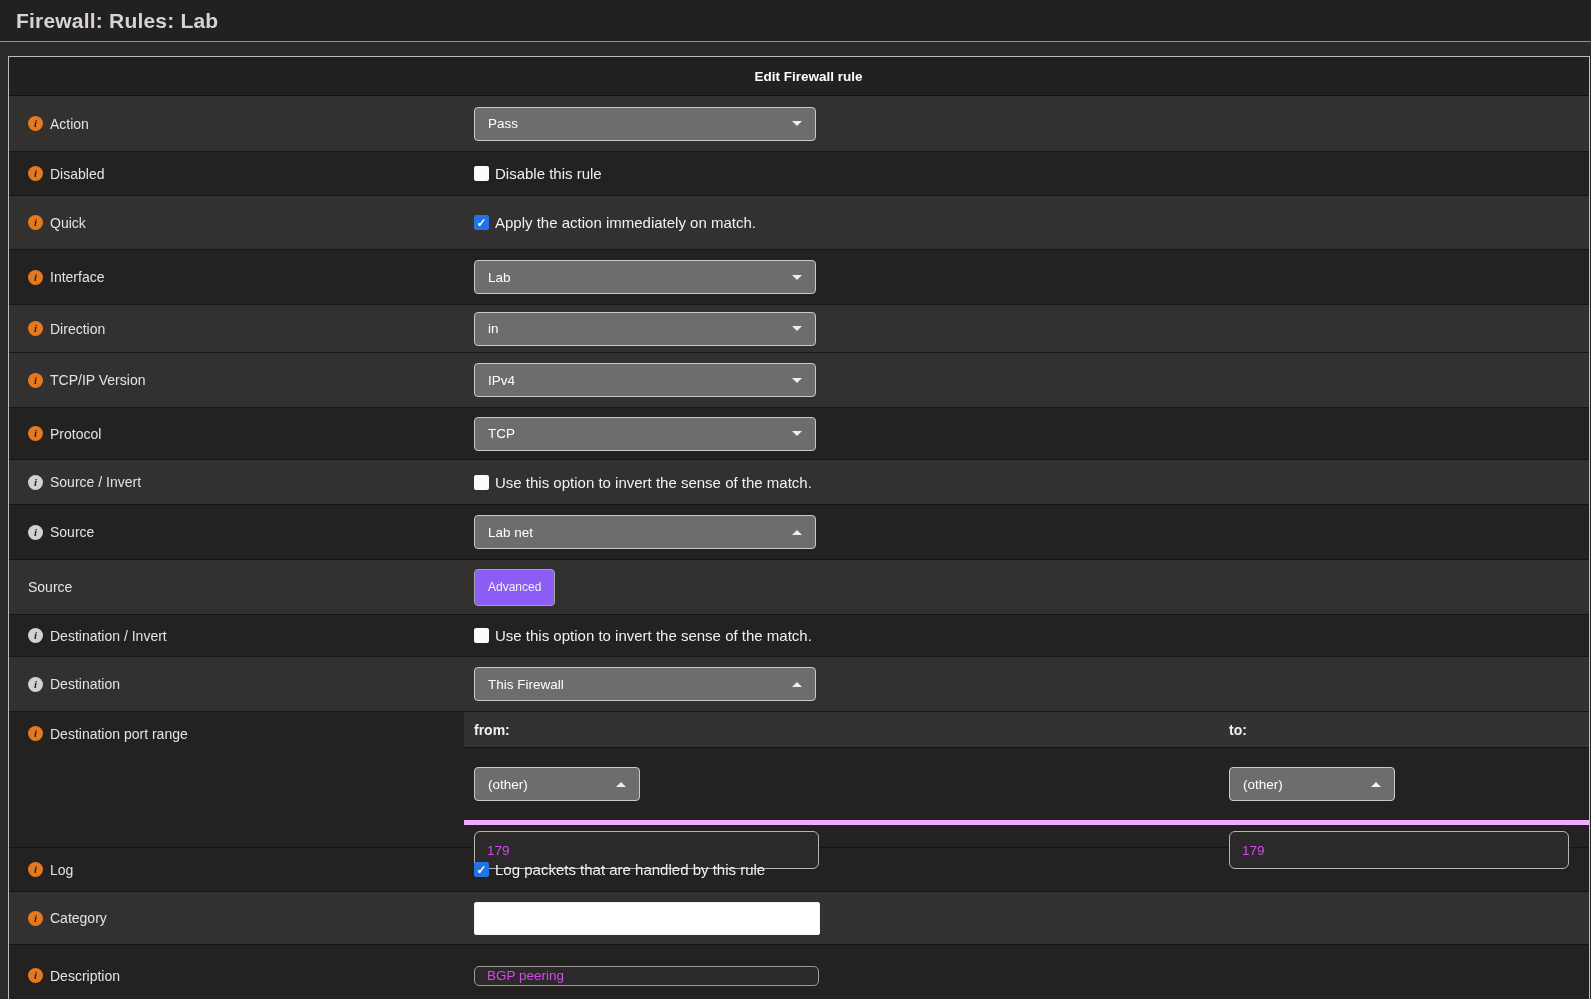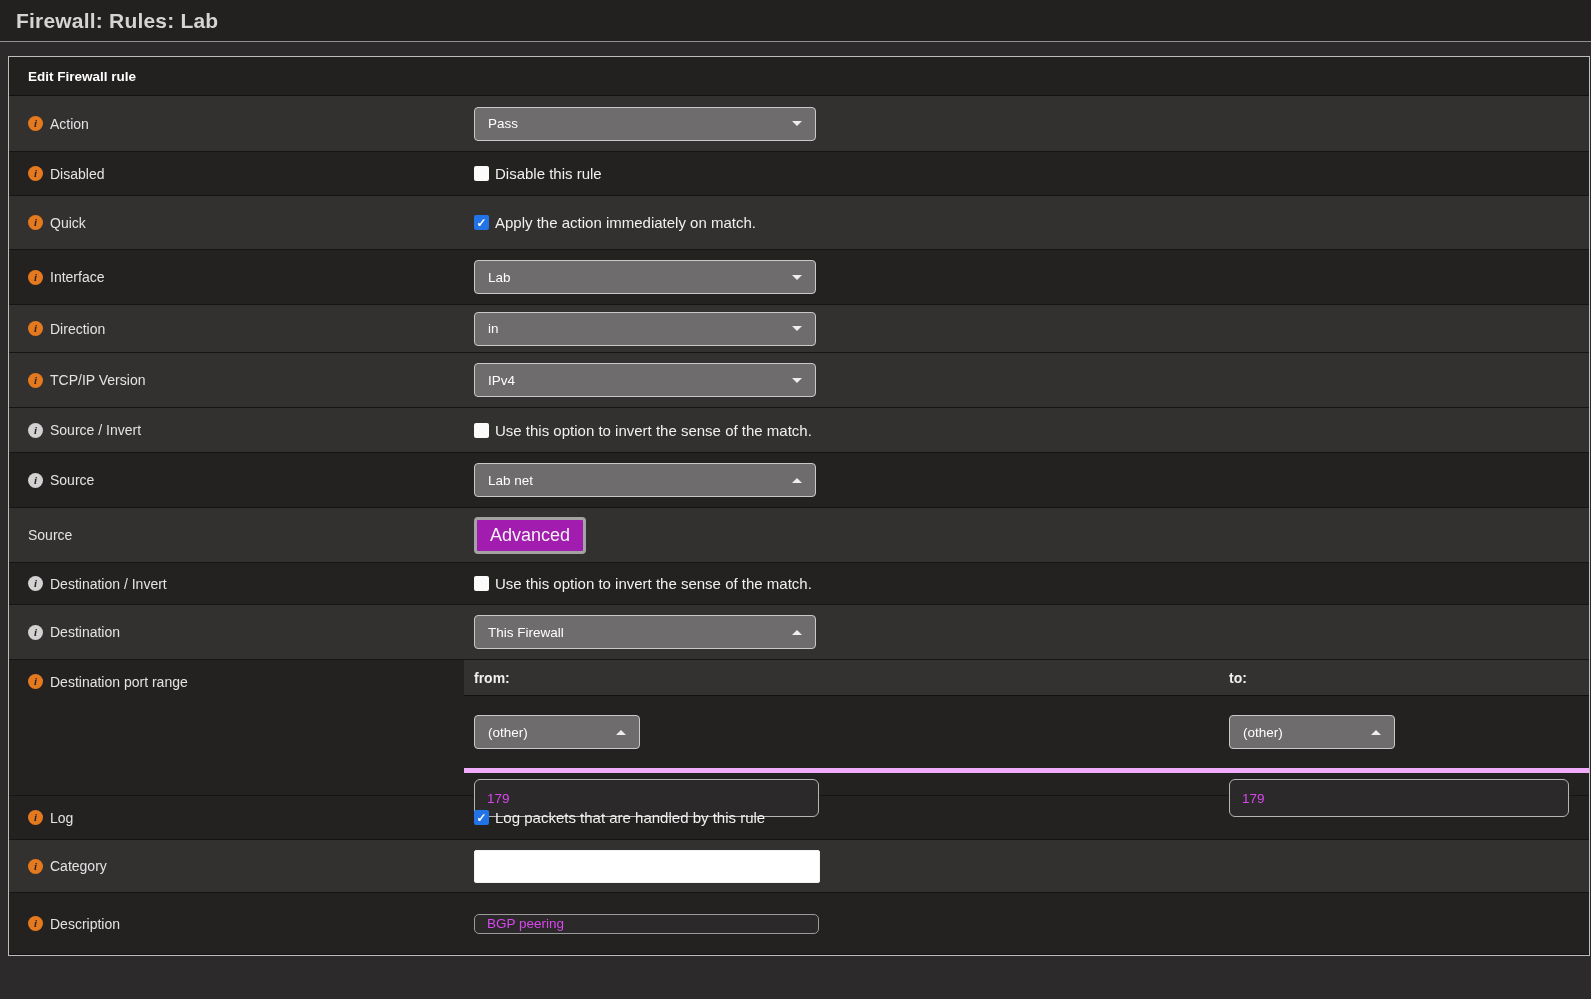--- a/index.html
+++ b/index.html
@@ -5,21 +5,21 @@
   * { box-sizing: border-box; margin: 0; padding: 0; }
   html,body { width:1591px; height:999px; overflow:hidden; }
   body { background:#2c2a2a; font-family:"Liberation Sans", sans-serif; }
 
   .topbar { height:42px; background:#232020; border-bottom:1px solid #8f8f8f;
             display:flex; align-items:center; padding-left:16px; }
   .topbar h1 { color:#d6d3d3; font-size:21px; font-weight:bold; letter-spacing:0.2px; }
 
   .panel { margin:14px 1px 0 8px; border:1px solid #bdbdbd; background:#242121; }
   .panel-header { height:39px; background:#232020; border-bottom:1px solid #121010;
-                  display:flex; align-items:center; padding-left:19px; }
+                  display:flex; align-items:center; padding-left:19px;justify-content:center; }
   .panel-header span { color:#ffffff; font-size:13.5px; font-weight:bold; }
 
   .row { display:grid; grid-template-columns:455px 1fr; border-bottom:1px solid #161414; }
   .row.light { background:#333030; }
   .row.dark  { background:#242121; }
 
   .label-cell { display:flex; align-items:center; padding-left:19px;
                 color:#e3e3e3; font-size:14px; }
   .label-cell.top { align-items:flex-start; padding-top:14px; }
   .content-cell { display:flex; align-items:center; padding-left:10px; }
@@ -40,22 +40,22 @@
                 border-right:5px solid transparent; border-top:5px solid #eeeeee; }
   .caret-up   { width:0; height:0; border-left:5px solid transparent;
                 border-right:5px solid transparent; border-bottom:5px solid #eeeeee; }
 
   .cb { width:15px; height:15px; border-radius:2px; background:#fbfbfb; margin-right:6px;
         flex:0 0 15px; display:inline-flex; align-items:center; justify-content:center; cursor:pointer; }
   .cb.checked { background:#2273e6; }
   .cb.checked::after { content:"✓"; color:#ffffff; font-size:12px; font-weight:bold; line-height:1; }
   .opt-label { color:#f0f0f0; font-size:15px; }
 
-  .btn-advanced { height:37px; padding:0 13px; background:#a21caf; border:3px solid #a3a3a3;
-                  border-radius:4px; color:#f2f2f2; font-size:18px; cursor:pointer; }
+  .btn-advanced { height:37px; padding:0 13px; background:#8b5cf6; border:1px solid #a3a3a3;
+                  border-radius:4px; color:#f2f2f2; font-size:12px; cursor:pointer; }
 
   .text-input { background:#2b2929; border:1px solid #b5b5b5; border-radius:6px;
                 color:#d946ef; font-size:13.5px; padding:0 12px; height:38px; width:345px;
                 font-family:"Liberation Sans", sans-serif; outline:none; }
   .text-input.desc { height:20px; border-radius:5px; border-color:#9a9a9a; }
   .text-input.white { background:#ffffff; border:1px solid #f2f2f2; border-radius:2px;
                       height:33px; width:346px; color:#222; }
 
   .pr-wrap { width:100%; padding-right:20px; }
   .pr-grid { display:grid; grid-template-columns:760px 1fr; }
@@ -146,20 +146,32 @@
       <span>TCP/IP Version</span>
     </div>
     <div class="content-cell">
       <div class="select-btn">
         <span>IPv4</span>
         <span class="caret-down"></span>
       </div>
     </div>
   </div>
 
+  <div class="row dark" style="height:52px">
+    <div class="label-cell">
+      <span class="info orange"></span>
+      <span>Protocol</span>
+    </div>
+    <div class="content-cell">
+      <div class="select-btn">
+        <span>TCP</span>
+        <span class="caret-down"></span>
+      </div>
+    </div>
+  </div>
 
   <div class="row light" style="height:45px">
     <div class="label-cell">
       <span class="info gray"></span>
       <span>Source / Invert</span>
     </div>
     <div class="content-cell">
       <span class="cb"></span>
       <span class="opt-label">Use this option to invert the sense of the match.</span>
     </div>

